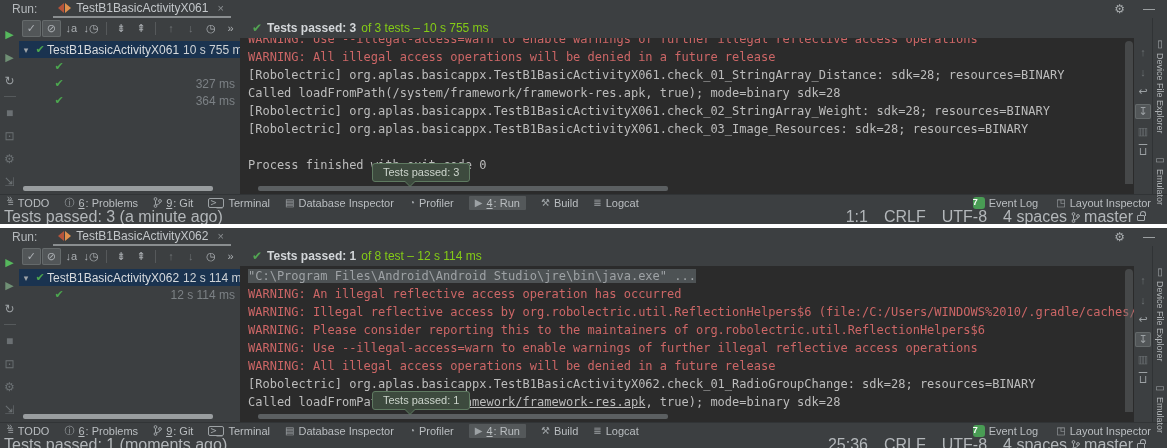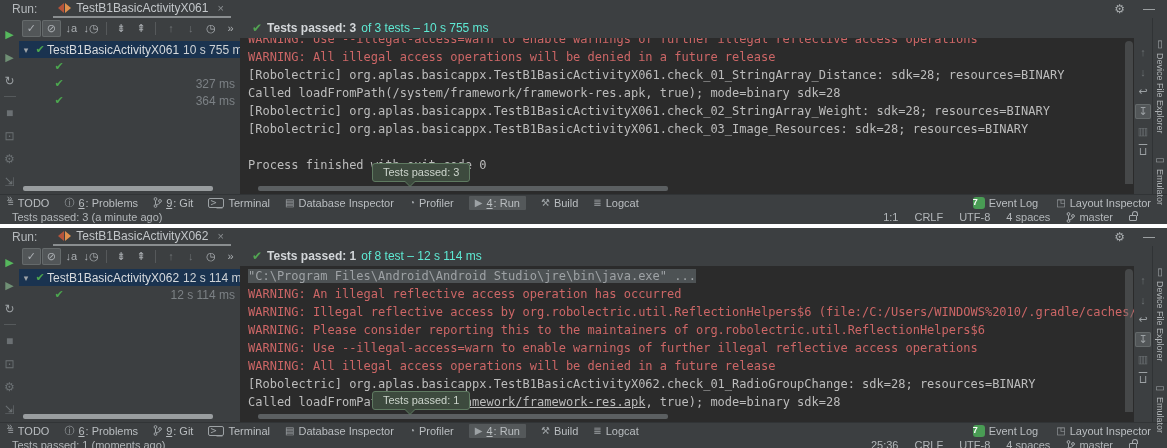--- a/index.html
+++ b/index.html
@@ -32,21 +32,21 @@
   .center{flex:1;display:flex;flex-direction:column;min-width:0}
   .row2{height:20px;display:flex;align-items:center}
   .ttb{width:221px;display:flex;align-items:center;gap:1px;padding-left:3px;flex-shrink:0}
   .tbtn{width:19px;height:17px;display:flex;align-items:center;justify-content:center;font-size:11px;color:#abafb3;border-radius:2px}
   .tbtn.pressed{background:#525658;box-shadow:inset 0 0 0 1px #656a6b}
   .tbtn.dim{color:#707477}
   .tsep{width:1px;height:13px;background:#56595b;margin:0 4px}
   .summary{display:flex;align-items:center;padding-left:12px;font-size:12px;gap:5px;white-space:nowrap;min-width:0;overflow:hidden}
   .sum-check{color:#52a552;font-size:12px}
   .sum-strong{color:#d3d6d9;font-weight:700}
-  .sum-rest{color:#5eead4}
+  .sum-rest{color:#84cc16}
   .content{flex:1;display:flex;min-height:0}
   .tree{width:221px;flex-shrink:0;padding-top:3px;font-size:12px;overflow:hidden}
   .trow{height:17px;display:flex;align-items:center;white-space:nowrap}
   .trow.root{background:#1a3350}
   .chev{color:#9fa4a8;font-size:9px;width:14px;text-align:center;flex-shrink:0}
   .tcheck{color:#4ca64f;font-size:11px;width:14px;text-align:center;flex-shrink:0}
   .tname{color:#bfc4c9;margin-right:4px}
   .trow.root .tname{color:#d8dbde}
   .tpkg{color:#8a9095;overflow:hidden;flex:1;min-width:0}
   .tdur{margin-left:auto;padding-right:5px;color:#7c8185;flex-shrink:0}
@@ -78,22 +78,22 @@
   .bbar{height:16px;border-top:1px solid #313436;display:flex;align-items:center;font-size:11px;color:#babec1;padding-left:8px;white-space:nowrap}
   .bbgroup{display:flex;gap:15px;align-items:center}
   .bbi{display:flex;align-items:center;gap:4px}
   .bbi .ic{font-size:10px;color:#9da2a5}
   .bbi.sel{background:#54585a;padding:1px 6px;border-radius:1px}
   .mn{text-decoration:underline;margin-right:-3px}
   .bbi span{display:inline-block}
   .termic{font-family:"DejaVu Sans Mono",monospace;font-size:7px;border:1px solid #9da2a5;border-radius:2px;padding:0 1px;line-height:8px;height:10px}
   .bbar-right{margin-left:auto;display:flex;align-items:center;gap:18px;padding-right:16px}
   .badge{width:12px;height:12px;background:#499c54;border-radius:3px;color:#fff;font-size:9px;display:flex;align-items:center;justify-content:center;font-weight:700}
-  .sbar{height:14px;display:flex;align-items:center;font-size:11px;color:#b3b7ba;padding:0 12px}
-  .sbar-right{margin-left:auto;display:flex;align-items:center;gap:16px;padding-right:18px}
+  .sbar{height:14px;display:flex;align-items:center;font-size:16px;color:#b3b7ba;padding:0 4px}
+  .sbar-right{margin-left:auto;display:flex;align-items:center;gap:4px;padding-right:18px}
   .srgroup{display:flex;gap:16px;align-items:center}
   .lock{position:relative;width:8px;height:6px;border:1px solid #a6aaad;border-radius:1px;display:inline-block;margin-top:2px}
   .lock::before{content:"";position:absolute;width:4px;height:4px;border:1px solid #a6aaad;border-bottom:none;border-radius:3px 3px 0 0;left:2px;top:-5px}
   .tooltip{position:absolute;left:372px;top:163px;background:#3d4a3e;border:1px solid #5f7a61;border-radius:3px;padding:2px 10px 3px;font-size:11px;color:#ccd4cc;z-index:5}
   .tooltip::before{content:"";position:absolute;left:31px;top:100%;border:6px solid transparent;border-top-color:#5f7a61}
   .tooltip::after{content:"";position:absolute;left:32px;top:100%;border:5px solid transparent;border-top-color:#3d4a3e}
 </style>
 </head>
 <body>
 

